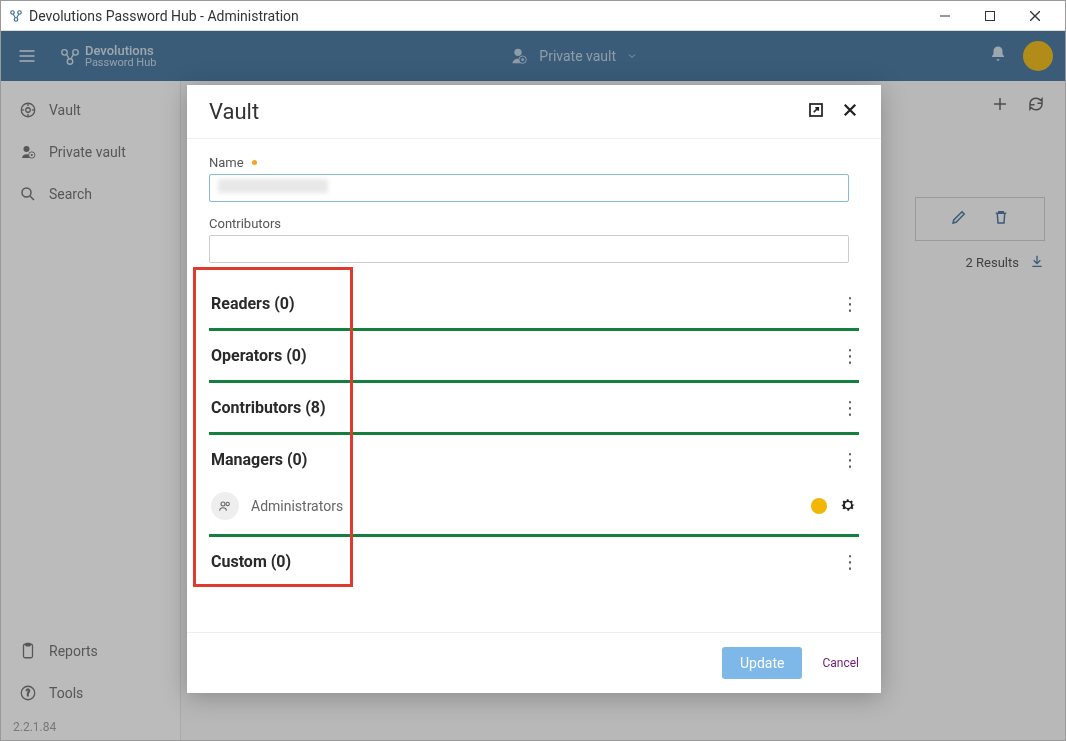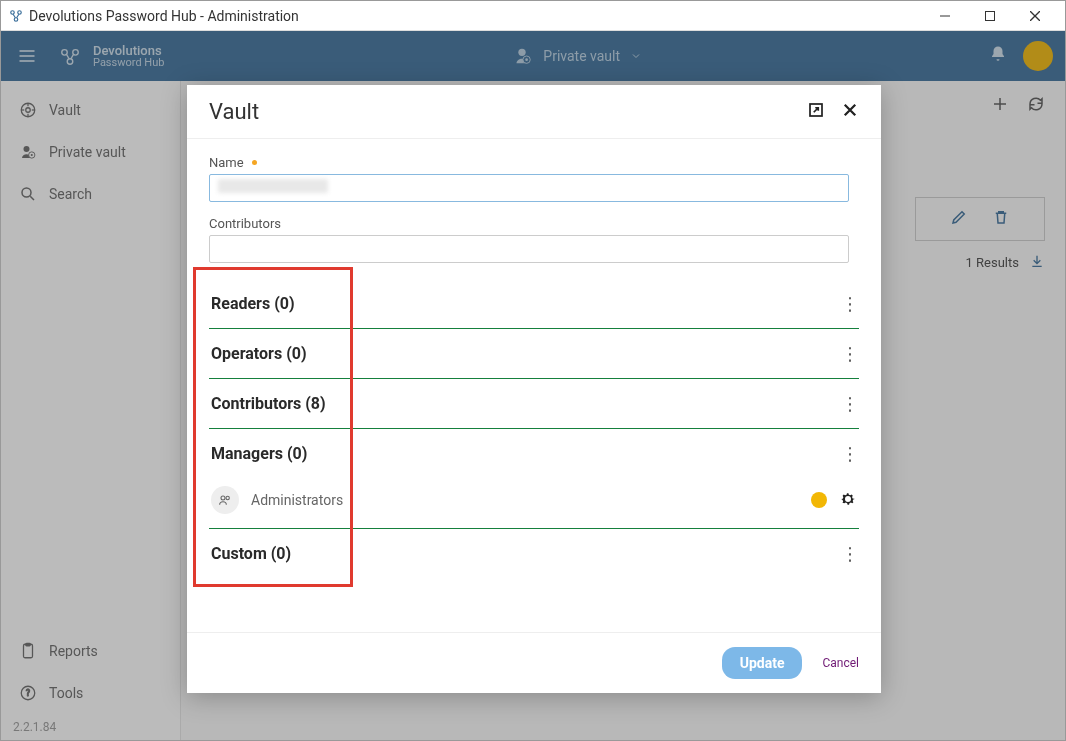--- a/index.html
+++ b/index.html
@@ -8,21 +8,21 @@
   
   .titlebar { height: 30px; background: #fff; display: flex; align-items: center; padding: 0 8px; border-bottom: 1px solid #ddd; }
   .titlebar-icon { width: 14px; height: 14px; margin-right: 6px; color: #3a6e9a; font-size: 12px; }
   .titlebar-text { font-size: 14px; color: #333; flex: 1; }
   .titlebar-controls { display: flex; gap: 0; }
   .titlebar-btn { width: 45px; height: 30px; display: flex; align-items: center; justify-content: center; font-size: 12px; cursor: default; }
 
   
   .topnav { height: 50px; background: #3a6e9a; display: flex; align-items: center; padding: 0 12px; color: #fff; }
   .hamburger { width: 28px; height: 28px; display: flex; align-items: center; justify-content: center; cursor: pointer; color: #cfe0ed; }
-  .brand { display: flex; align-items: center; gap: 12px; margin-left: 18px; color: #cfe0ed; }
+  .brand { display: flex; align-items: center; gap: 4px; margin-left: 18px; color: #cfe0ed; }
   .brand-text { display:flex; flex-direction:column; line-height:1; }
   .brand-text .t1 { font-size: 13px; font-weight: 500; }
   .brand-text .t2 { font-size: 11px; opacity:.9; }
   .topnav-center { flex: 1; display: flex; align-items: center; justify-content: center; gap: 10px; color: #b8d0e2; }
   .topnav-center .label { font-size: 14px; }
   .topnav-right { display: flex; align-items: center; gap: 16px; }
   .bell-icon { color: #cfe0ed; }
   .avatar { width: 30px; height: 30px; border-radius: 50%; background: #f2b705; display:flex;align-items:center;justify-content:center;color:#fff;font-size:10px; }
 
   
@@ -44,32 +44,32 @@
 
   
   .modal { position:absolute; top:84px; left:186px; width:694px; height:608px; background:#fff; box-shadow:0 4px 24px rgba(0,0,0,.25); display:flex; flex-direction:column; }
   .modal-header { display:flex; align-items:center; justify-content:space-between; padding:14px 22px; border-bottom:1px solid #eee; }
   .modal-title { font-size:22px; color:#333; font-weight:400; }
   .modal-header-actions { display:flex; gap:16px; color:#333; }
   .modal-body { flex:1; overflow:auto; padding:16px 22px; position:relative; }
   .modal-body::-webkit-scrollbar { width:6px; }
   .modal-body::-webkit-scrollbar-thumb { background:#ccc; border-radius:3px; }
   .modal-footer { border-top:1px solid #eee; padding:14px 22px; display:flex; justify-content:flex-end; gap:20px; align-items:center; }
-  .btn-primary { background:#7db8e8; color:#fff; border:none; padding:8px 18px; border-radius:13px; font-size:14px; cursor:pointer;font-weight:bold; }
+  .btn-primary { background:#7db8e8; color:#fff; border:none; padding:8px 18px; border-radius:3px; font-size:14px; cursor:pointer; }
   .btn-cancel { background:none; border:none; color:#701a75; font-size:12px; cursor:pointer; }
 
   .field-label { font-size:13px; color:#555; margin-bottom:4px; display:flex; align-items:center; gap:8px; }
   .req-dot { width:5px; height:5px; border-radius:50%; background:#f5a623; }
   .text-input { width:640px; height:28px; border:1px solid #88b9df; border-radius:2px; padding:4px 8px; font-size:13px; outline:none; }
   .text-input.desc { border-color:#ccc; margin-bottom:10px; }
   .text-input .blur { display:inline-block; width:110px; height:14px; background:#e8e8e8; filter:blur(2px); border-radius:2px; }
   .desc-wrap { margin-top:14px; }
 
   .role-list { margin-top:6px; }
-  .role-section { border-bottom:1px solid #15803d; }
+  .role-section { border-bottom:3px solid #15803d; }
   .role-header { display:flex; align-items:center; justify-content:space-between; padding:14px 2px; }
   .role-title { font-weight:700; font-size:16px; color:#2a2a2a; }
   .kebab { color:#555; width:16px; text-align:center; cursor:pointer; font-size:18px; letter-spacing:0; }
   .role-member { display:flex; align-items:center; gap:12px; padding:8px 2px 14px; color:#666; font-size:14px; }
   .role-member .lefticon { width:28px;height:28px;border-radius:50%;background:#eee;display:flex;align-items:center;justify-content:center; }
   .role-member .spacer { flex:1; }
   .mini-badge { width:16px;height:16px;border-radius:50%;background:#f2b705; }
   .gear-mini { color:#333; }
 
   
@@ -221,21 +221,21 @@
             <path d="M4 20l4-1 11-11-3-3L5 16l-1 4z"></path>
           </svg>
       </span>
       <span>
         <svg width="18" height="18" viewBox="0 0 24 24" fill="none" stroke="#3a6e9a" stroke-width="2">
             <path d="M5 7h14M9 7V5h6v2M7 7l1 13h8l1-13"></path>
           </svg>
       </span>
     </div>
     <div class="results-row">
-      <span>1 Results</span>
+      <span>2 Results</span>
       <span>
         <svg width="16" height="16" viewBox="0 0 24 24" fill="none" stroke="#3a6e9a" stroke-width="2">
             <path d="M12 4v12M7 11l5 5 5-5M5 20h14"></path>
           </svg>
       </span>
     </div>
   </div>
 </div>
 
 <div class="overlay"></div>

